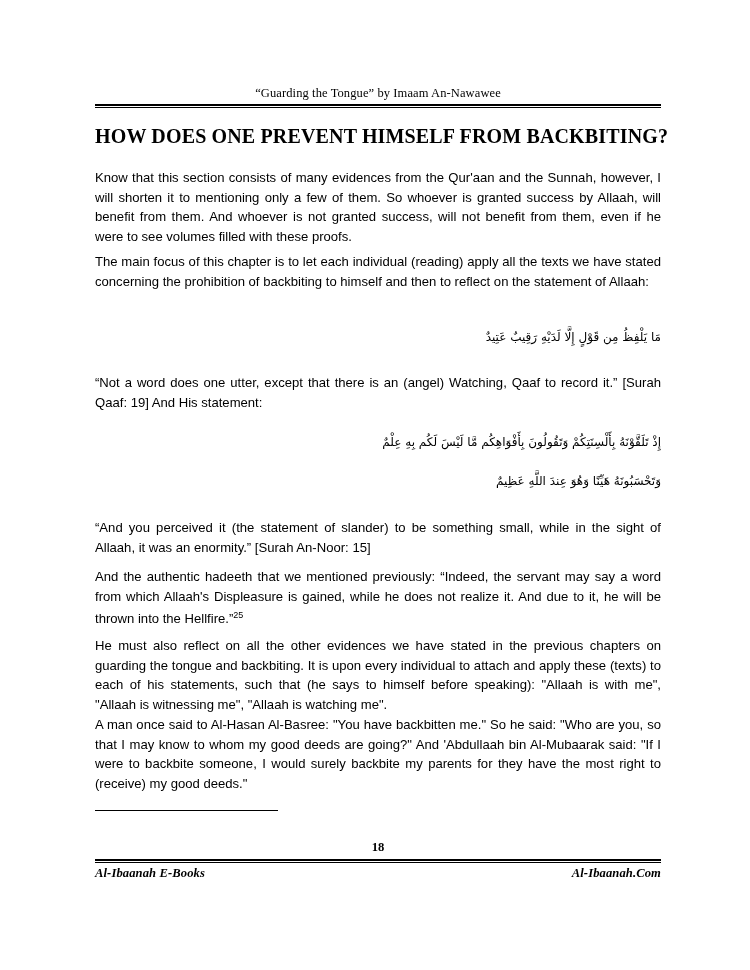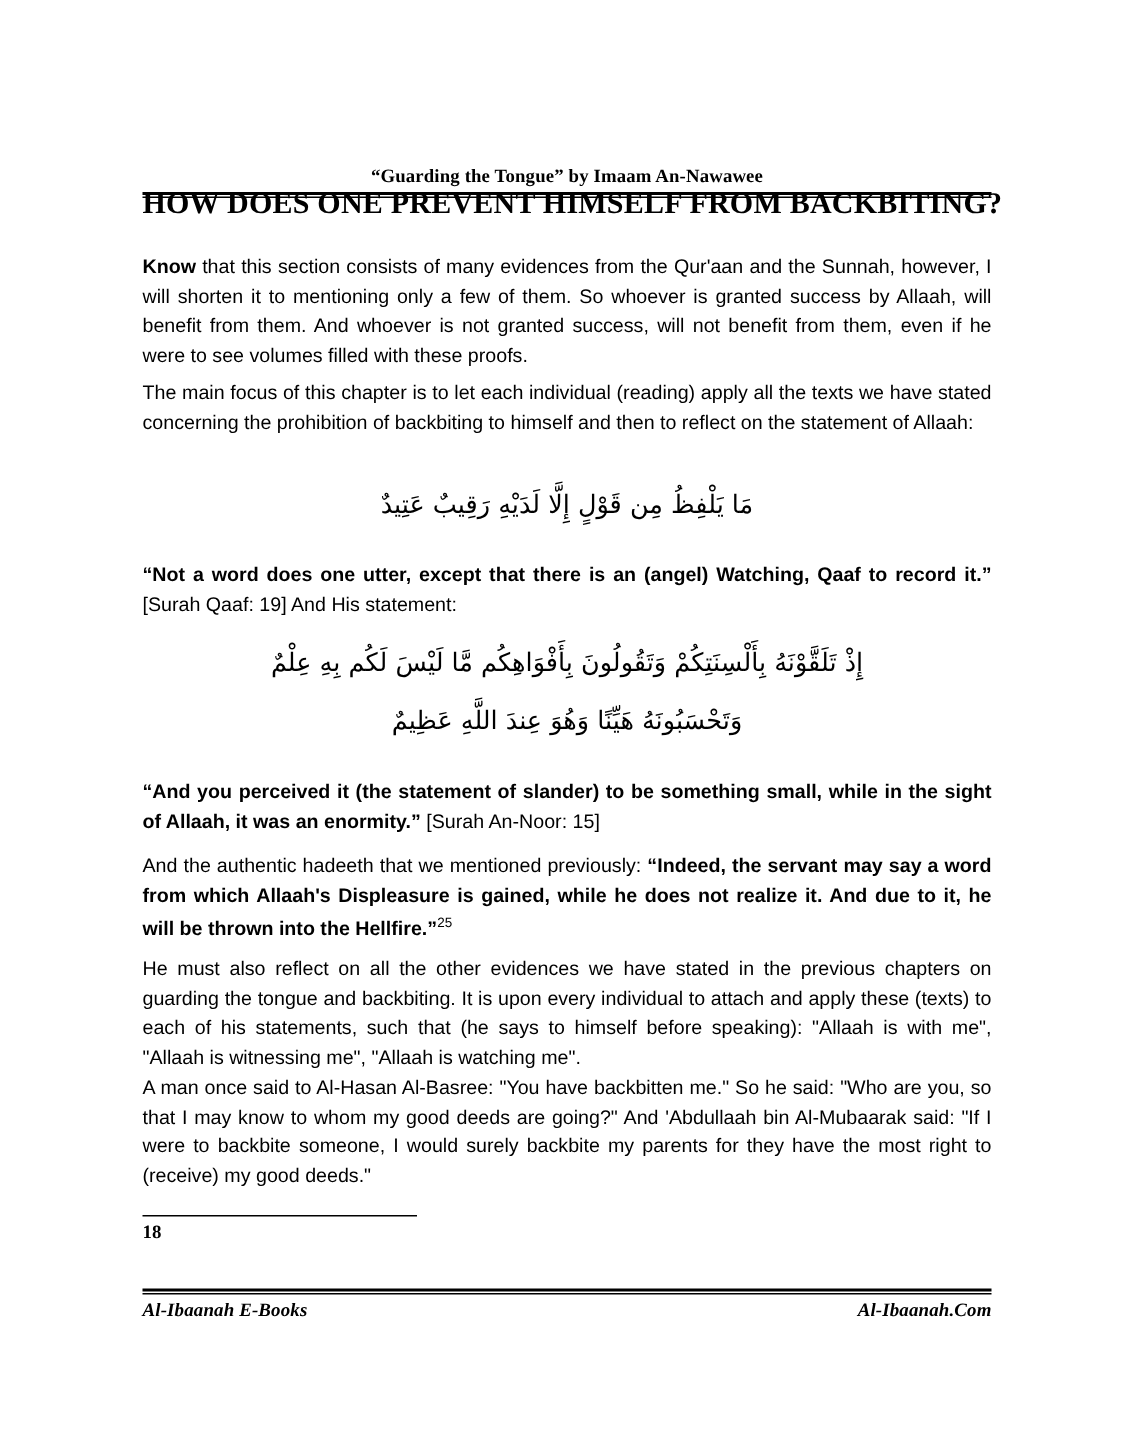--- a/index.html
+++ b/index.html
@@ -35,26 +35,25 @@
   
   .header {
     position: absolute;
     top: 86px;
     left: 0;
     width: 566px;
   }
   .header-title {
     font-family: "Liberation Serif", serif;
     font-size: 12.5px;
-    font-weight: bold;
+    font-weight: normal;
     text-align: center;
     letter-spacing: 0.1px;
     line-height: 15px;
     white-space: nowrap;
-    margin-top: 24px;
   }
   .header-rule {
     margin-top: 3px;
     width: 566px;
     border-top: 2.6px solid #000;
     border-bottom: 0.8px solid #000;
     height: 1.2px;
     box-sizing: content-box;
   }
 
@@ -76,36 +75,36 @@
   .body-block {
     position: absolute;
     left: 0;
     width: 566px;
     font-family: "Liberation Sans", sans-serif;
     font-size: 13.1px;
     line-height: 19.6px;
     text-align: justify;
     text-justify: inter-word;
   }
-  .body-block b { font-weight: bold; }
+  .body-block b { font-weight: normal; }
   .sup {
     font-size: 9px;
     vertical-align: super;
     font-weight: normal;
   }
 
   
   .arabic {
     position: absolute;
     left: 0;
     width: 566px;
-    text-align: center;
+    text-align: right;
     direction: rtl;
     font-family: "DejaVu Sans", sans-serif;
-    font-size: 17px;
+    font-size: 12px;
     line-height: 30px;
     white-space: nowrap;
   }
 
   
   .footnote-rule {
     position: absolute;
     left: 0;
     top: 810px;
     width: 183px;
@@ -146,23 +145,23 @@
     align-items: baseline;
     font-family: "Liberation Serif", serif;
     font-size: 12.6px;
     font-weight: bold;
     letter-spacing: 0.1px;
     font-style: italic;
   }
   .footer-center {
     position: absolute;
     left: 0;
-    top: 814px;
-    width: 566px;
-    text-align: left;
+    top: 840px;
+    width: 566px;
+    text-align: center;
     font-family: "Liberation Serif", serif;
     font-size: 12.6px;
     font-weight: bold;
   }
 </style>
 </head>
 <body>
 
 <div class="page">
   <div class="content">

